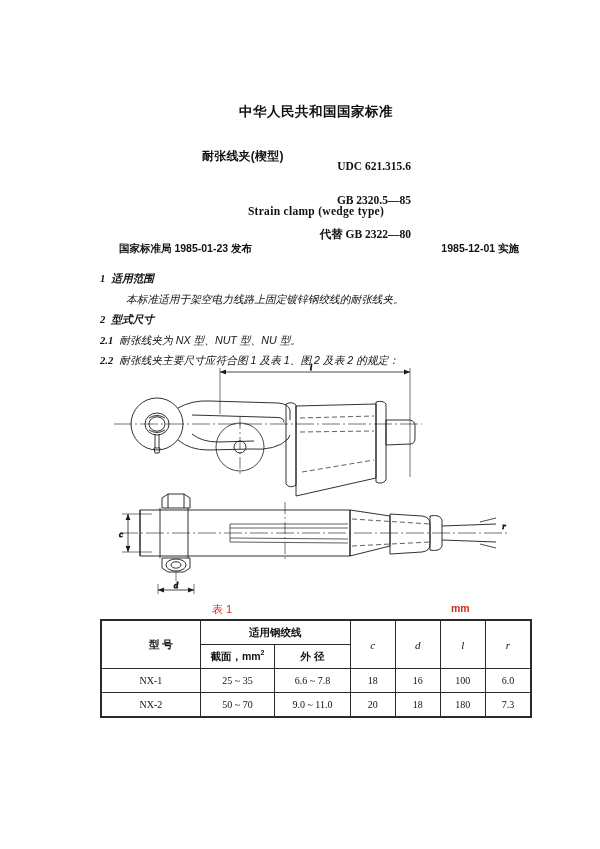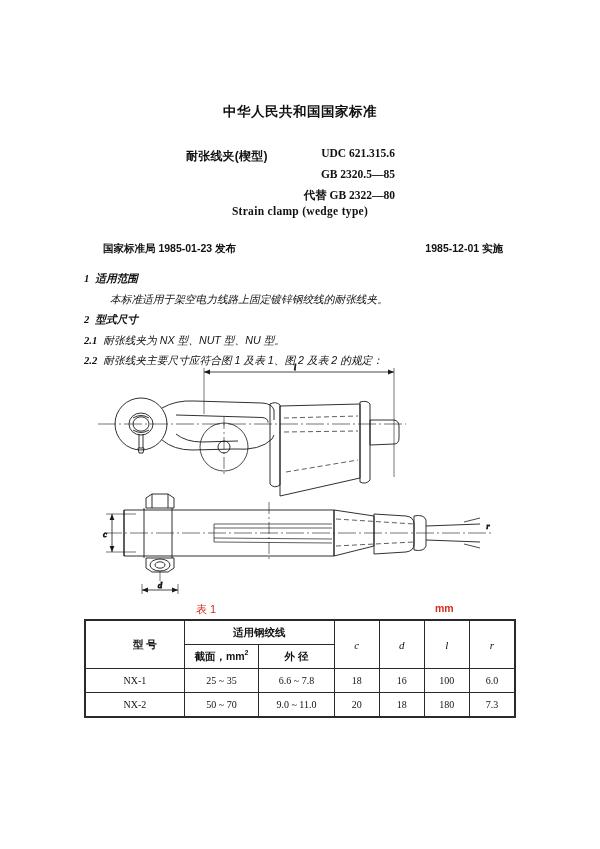--- a/index.html
+++ b/index.html
@@ -4,21 +4,21 @@
 <style>
   html,body{margin:0;padding:0;}
   body{
     width:600px;height:849px;
     background:#ffffff;
     font-family:"Liberation Sans", sans-serif;
     color:#111;
     position:relative;
     overflow:hidden;
   }
-  .page{position:absolute;left:0;top:0;width:480px;height:849px;}
+  .page{position:absolute;left:16px;top:0;width:480px;height:849px;}
 
   
   .nat-title{
     position:absolute;left:0;top:103px;width:600px;
     text-align:center;
     font-size:13.5px;font-weight:bold;
     letter-spacing:.5px;
   }
   .std-name{
     position:absolute;left:186px;top:148px;
@@ -26,21 +26,21 @@
     letter-spacing:.2px;
   }
   .codes{
     position:absolute;right:85px;top:143px;
     text-align:right;
     font-family:"Liberation Serif", serif;
     font-weight:bold;
     font-size:11.5px;
     line-height:21px;
   }
-  .codes div{white-space:nowrap;}
+  .codes div{white-space:nowrap;margin-top:13px;}
   .en-title{
     position:absolute;left:0;top:205px;width:600px;
     text-align:center;
     font-family:"Liberation Serif", serif;
     font-weight:bold;font-size:11.5px;
     letter-spacing:.3px;
   }
   .issue-row{
     position:absolute;left:103px;top:242px;width:400px;
     font-size:10.5px;font-weight:bold;

